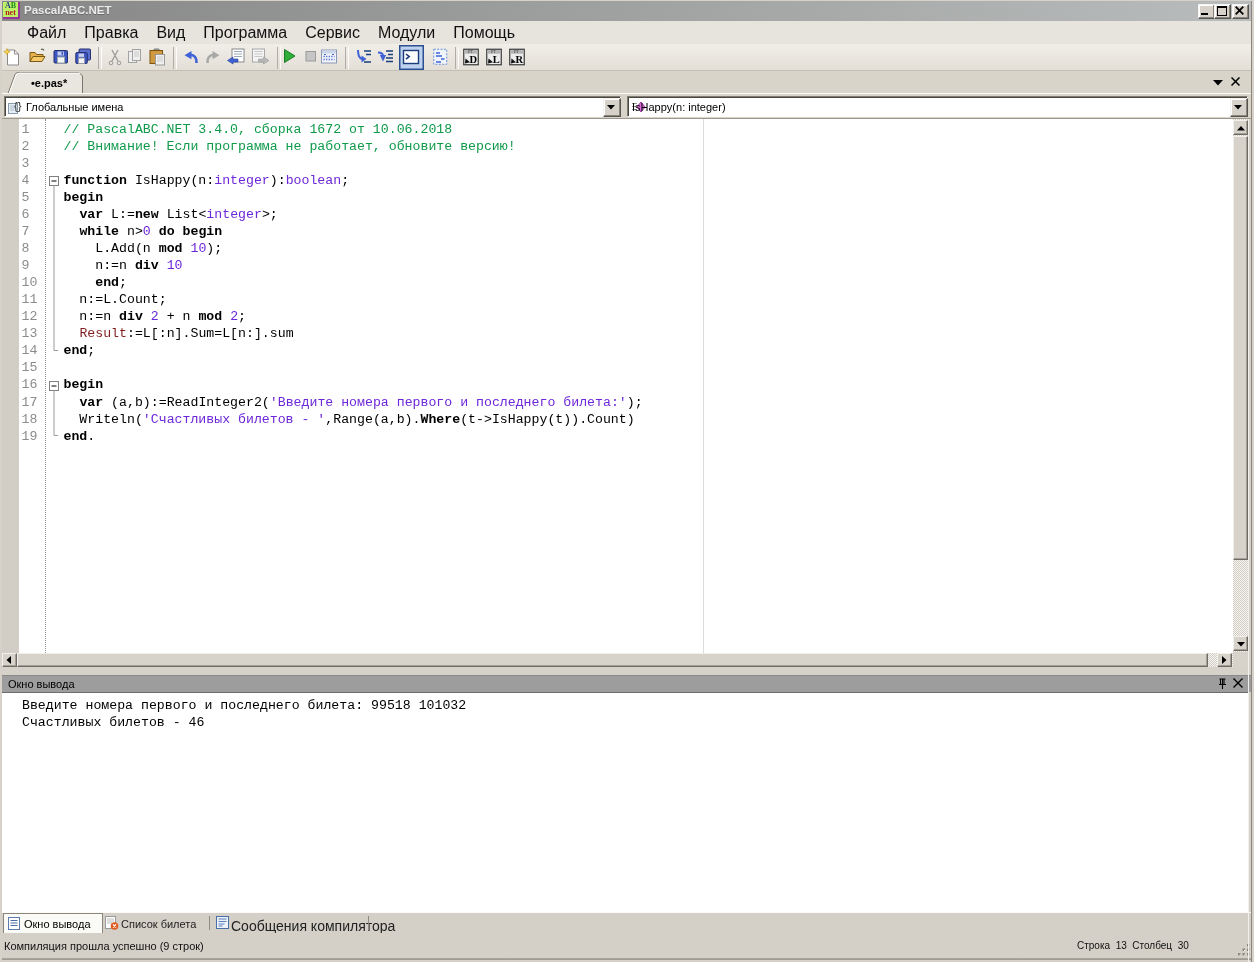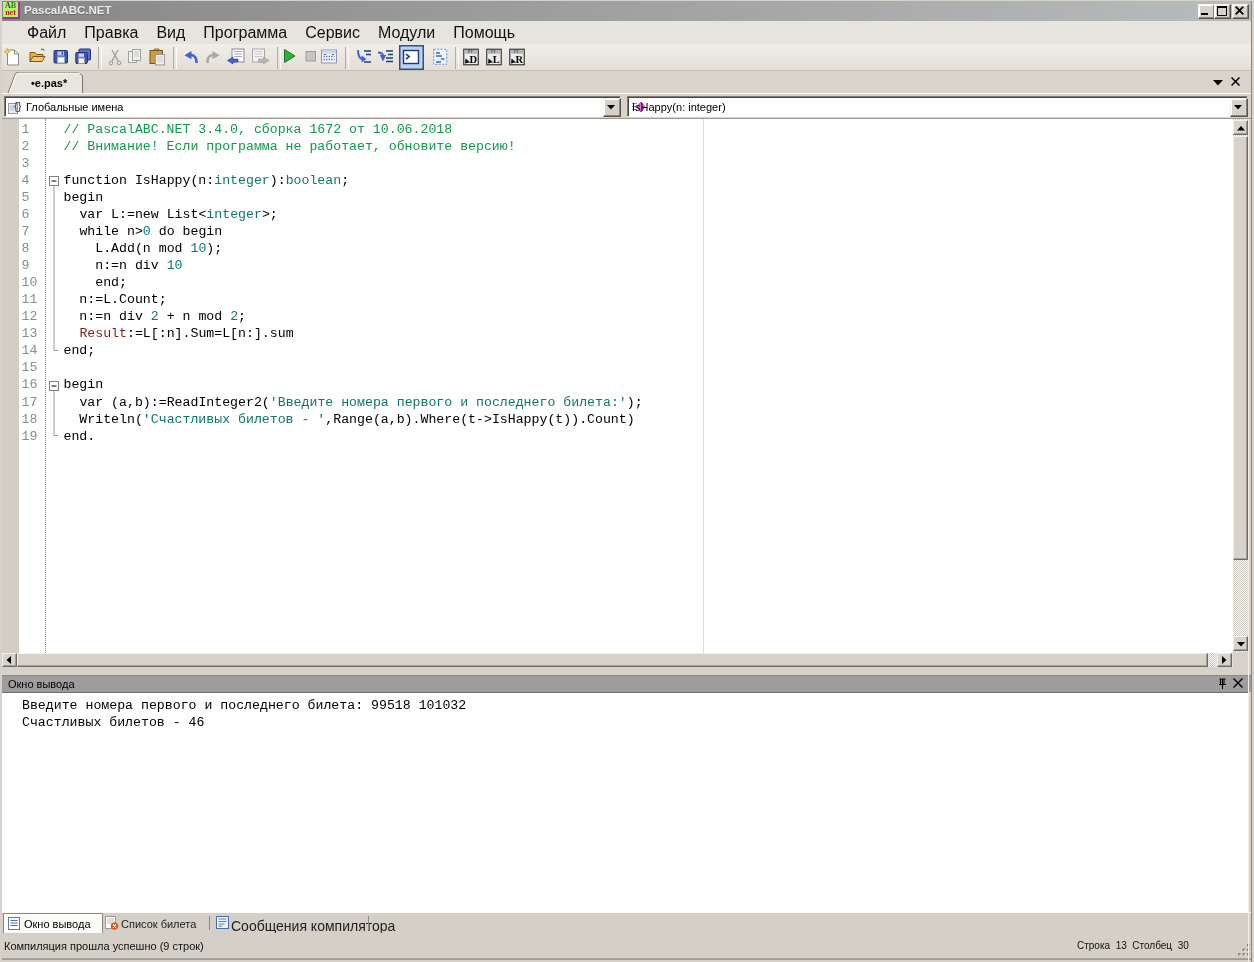--- a/index.html
+++ b/index.html
@@ -1,19 +1,19 @@
 <!DOCTYPE html>
 <html><head><meta charset="utf-8">
 <style>
 html,body{margin:0;padding:0}
 body{width:1254px;height:962px;position:relative;overflow:hidden;background:#d6d2c9;font-family:"Liberation Sans",sans-serif;}
 .abs{position:absolute}
 .mono{font-family:"Liberation Mono",monospace;font-size:13.23px;line-height:17.06px;white-space:pre}
-.b{font-weight:normal}
-.blu{color:#0f766e}
+.b{font-weight:bold}
+.blu{color:#6d28d9}
 .grn{color:#0f9a4a}
 .nav{color:#7f1d1d}
 .sep{position:absolute;top:47px;height:22px;width:2px;border-left:1px solid #b1ada4;border-right:1px solid #fdfcfa}
 .btn3d{position:absolute;background:#d6d2c9;border-top:1px solid #f5f3ef;border-left:1px solid #f5f3ef;border-right:1px solid #58554e;border-bottom:1px solid #58554e;box-shadow:inset -1px -1px 0 #8a867d,inset 1px 1px 0 #fff}
 .scrollface{background:#d7d3ca;border-top:1px solid #f2f0ec;border-left:1px solid #f2f0ec;border-right:1px solid #6e6b64;border-bottom:1px solid #6e6b64;box-shadow:inset -1px -1px 0 #a4a098}
 .hatch{background-image:repeating-conic-gradient(#f7f6f3 0% 25%, #d0ccc3 25% 50%);background-size:2px 2px}
 </style></head>
 <body>
 
 <div class="abs" style="left:0;top:0;width:1254px;height:962px;border-left:2px solid #d6d2c9;border-right:2px solid #d6d2c9;border-top:1px solid #d6d2c9;border-bottom:2px solid #d6d2c9;box-sizing:border-box;pointer-events:none;z-index:90"></div>

